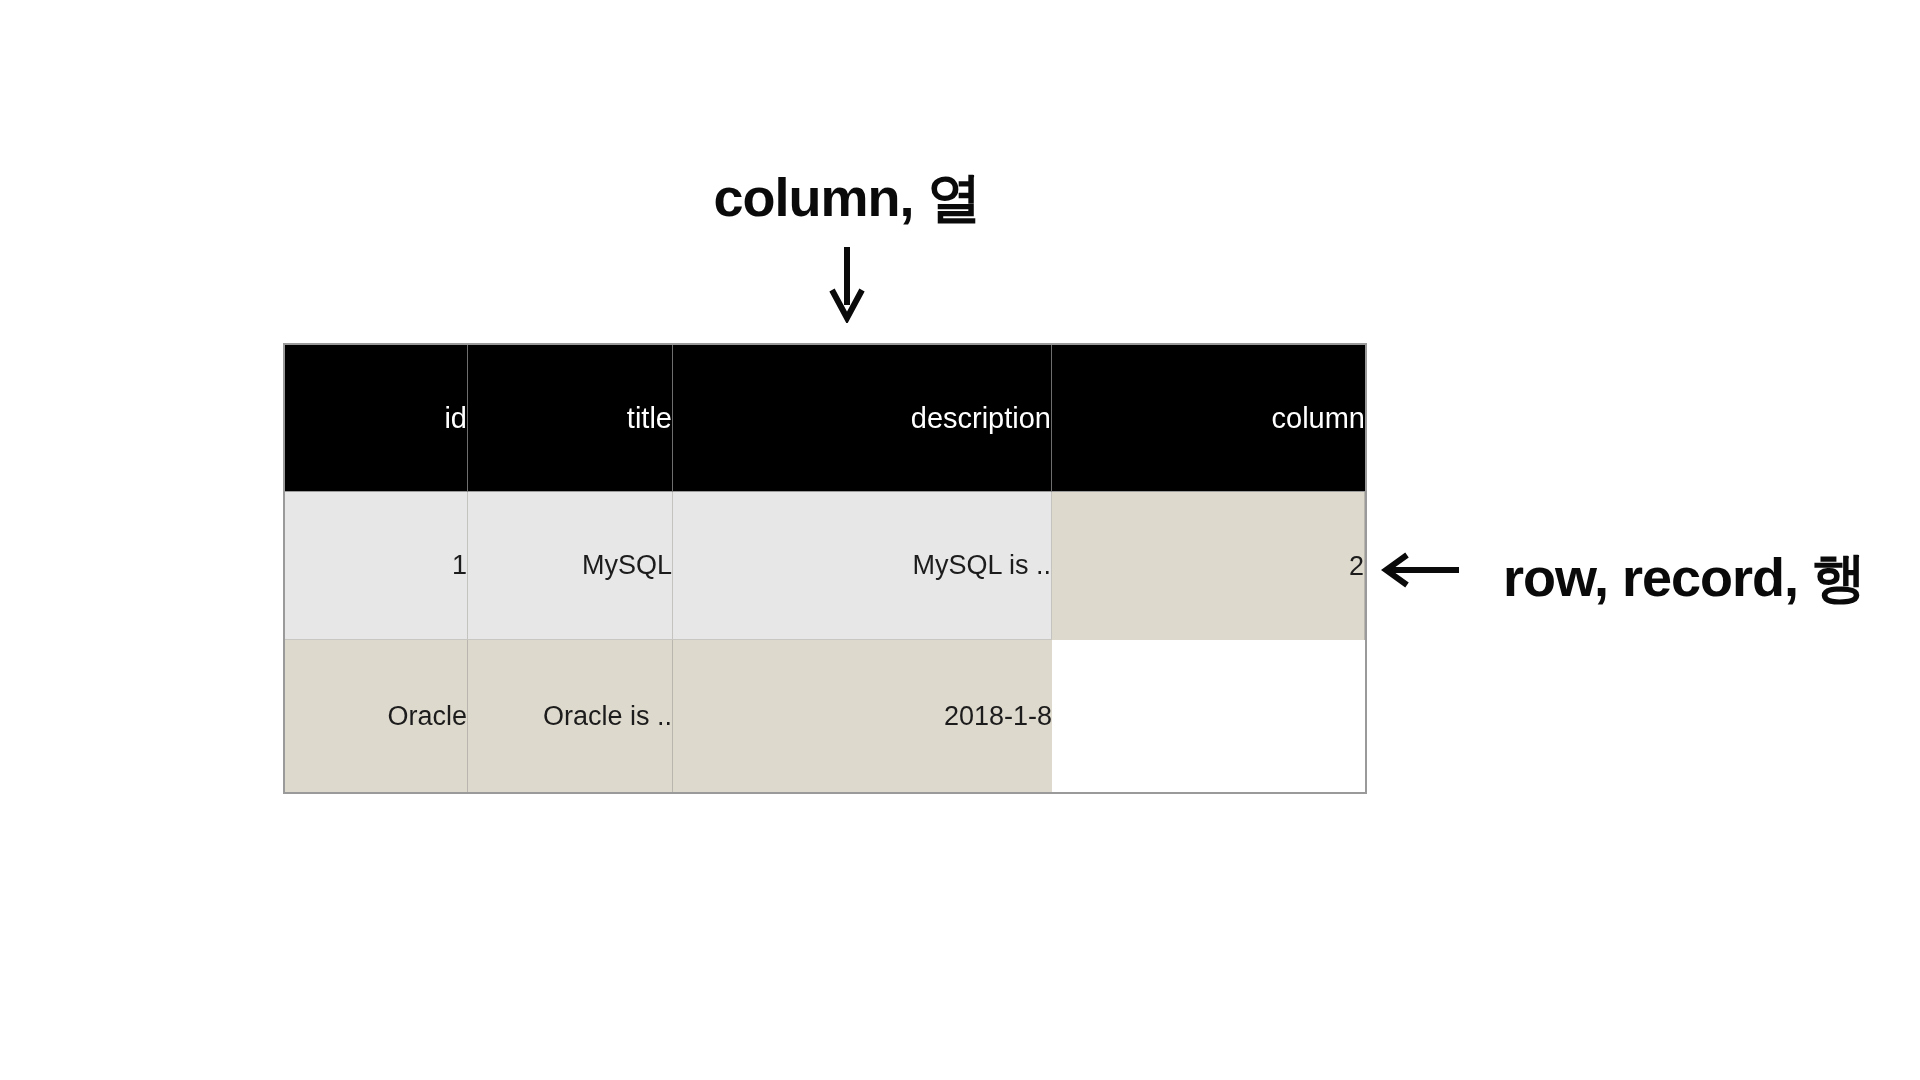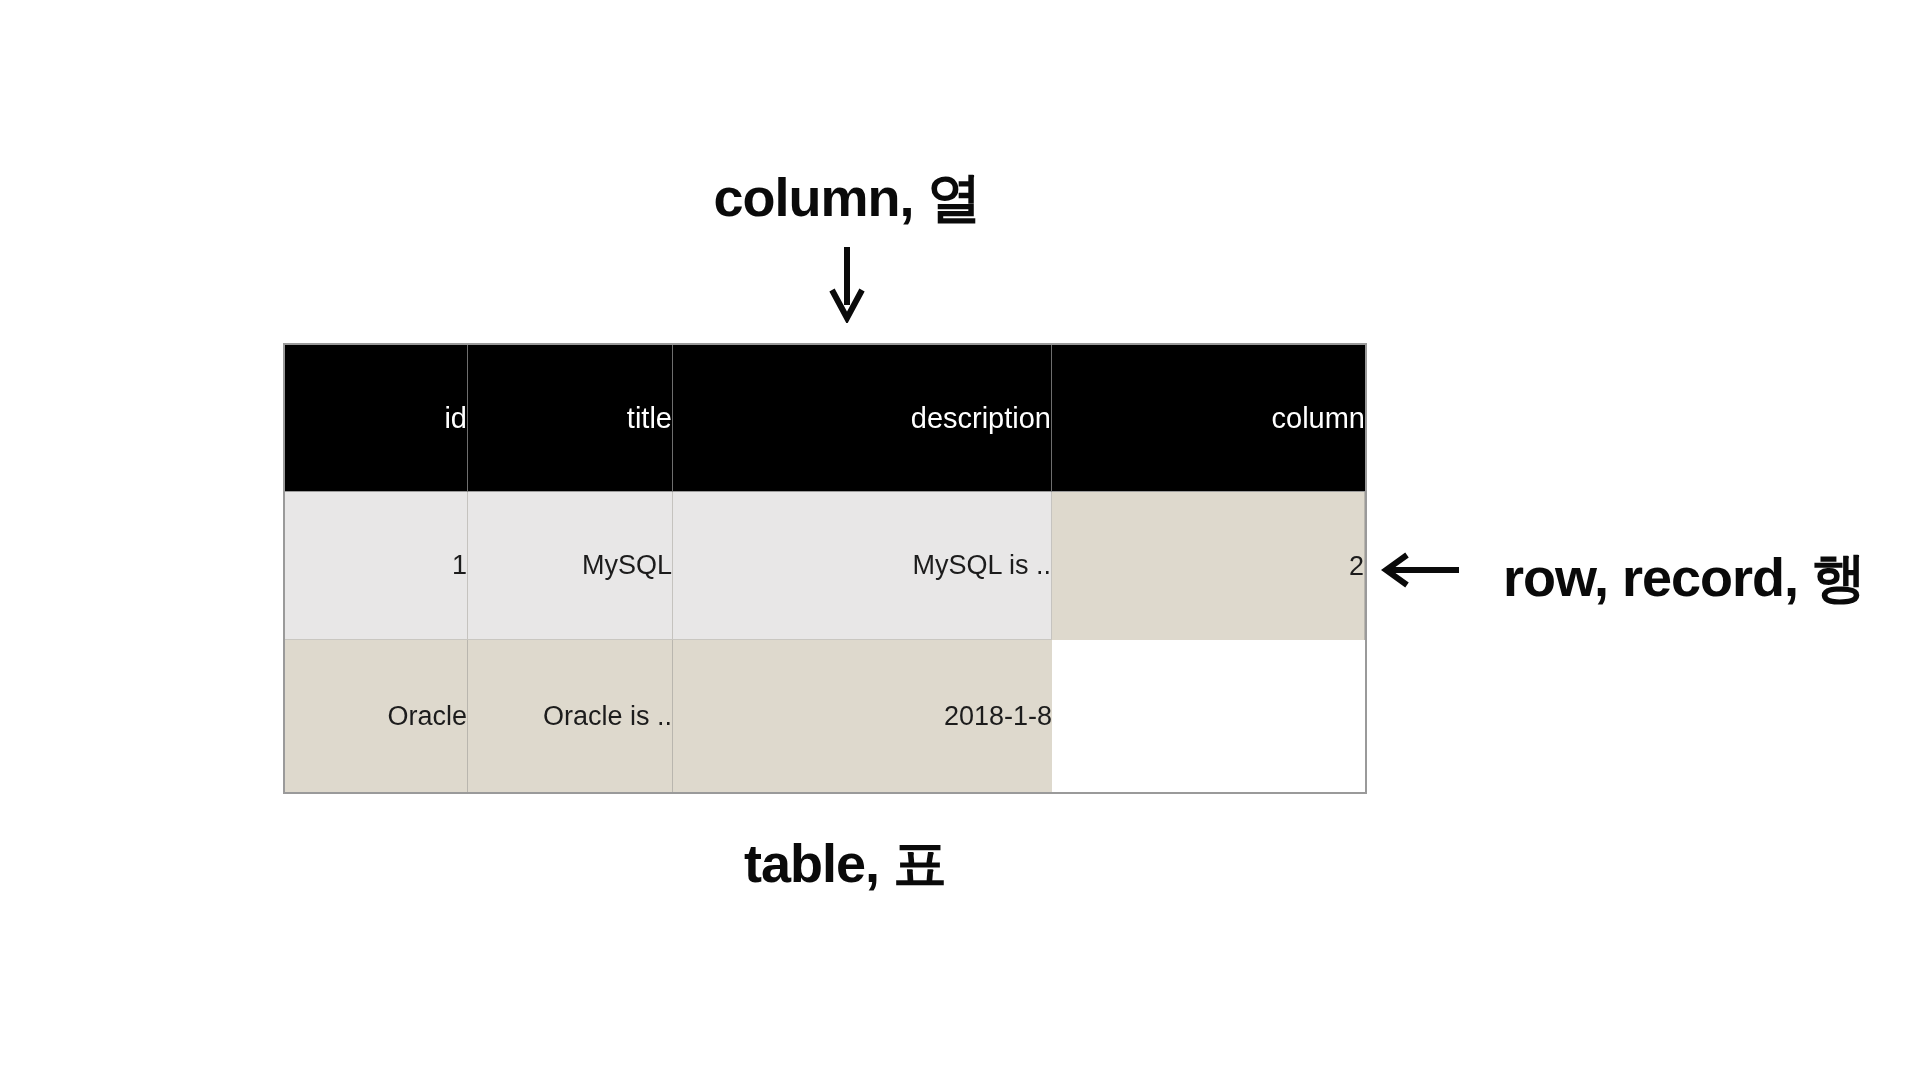--- a/index.html
+++ b/index.html
@@ -153,15 +153,14 @@
 
   </div>
 
   <svg class="arrow-svg arrow-left" width="82" height="40" viewBox="0 0 82 40">
     <path d="M78 20 L8 20" stroke="#0a0a0a" stroke-width="6" fill="none"></path>
     <path d="M26 5 L5 20 L26 35" stroke="#0a0a0a" stroke-width="6" fill="none" stroke-linejoin="miter"></path>
   </svg>
 
   <div class="annotation row-label">row, record, 행</div>
 
-  <div class="annotation table-label">table, 표</div>
 
 </div>
 
 </body></html>

